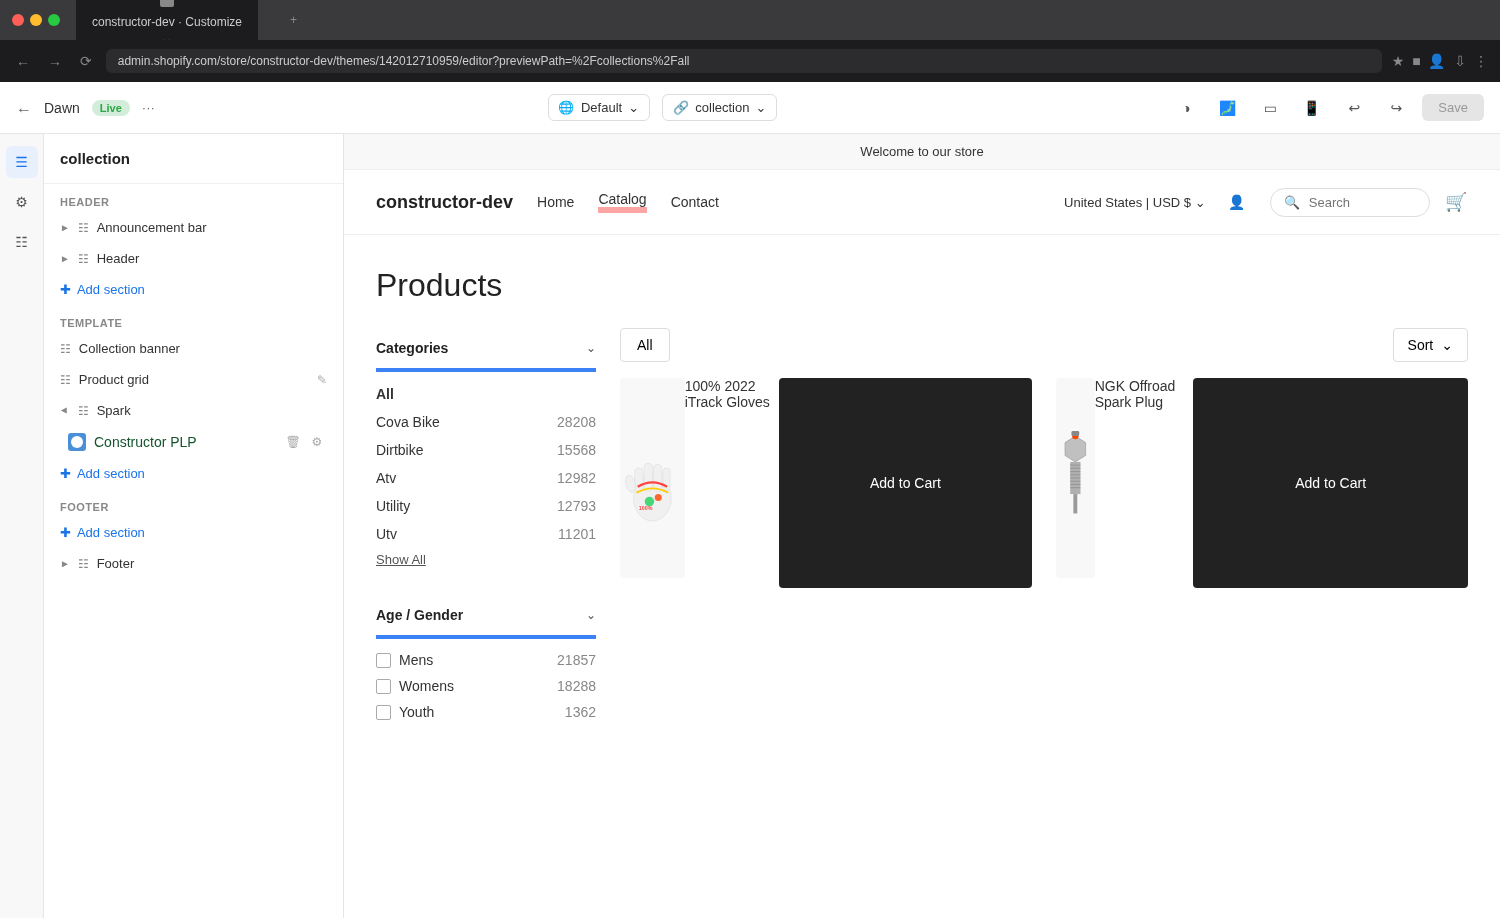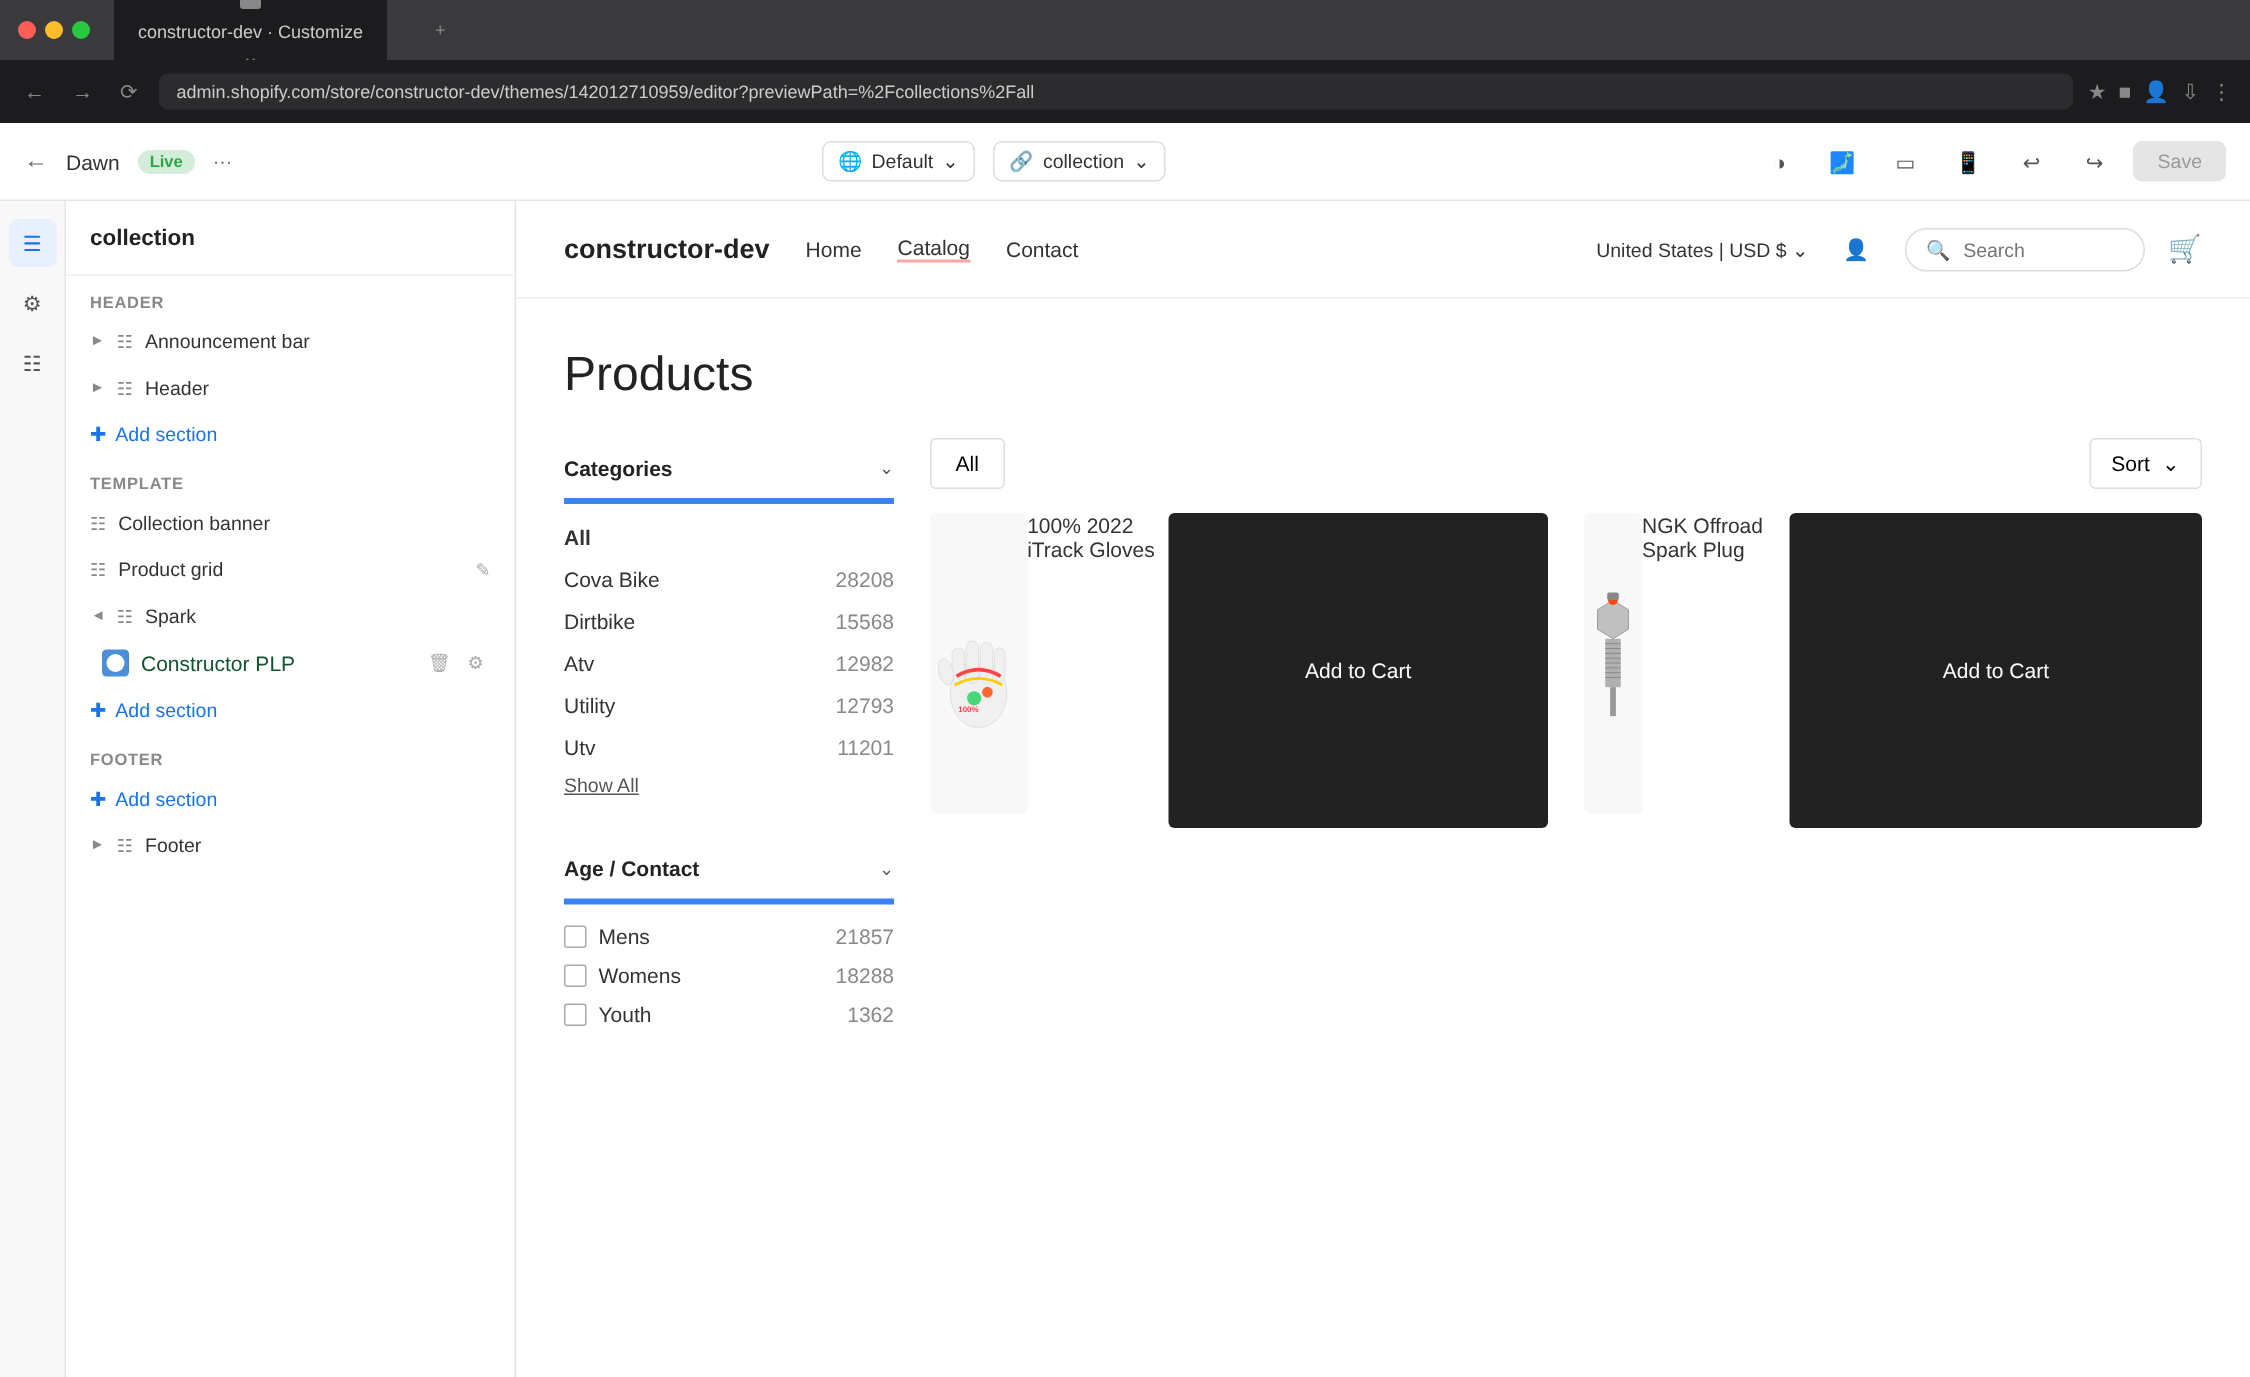--- a/index.html
+++ b/index.html
@@ -65,21 +65,21 @@
 
     
     .preview-area { flex: 1; background: #fff; overflow-y: auto; position: relative; }
 
     
     .store-announcement { background: #f8f8f8; text-align: center; padding: 10px; font-size: 13px; color: #333; border-bottom: 1px solid #eee; }
     .store-nav { display: flex; align-items: center; padding: 16px 32px; border-bottom: 1px solid #eee; gap: 24px; }
     .store-logo { font-size: 18px; font-weight: 600; color: #222; }
     .nav-links { display: flex; gap: 24px; align-items: center; }
     .nav-link { font-size: 14px; color: #333; cursor: pointer; text-decoration: none; }
-    .nav-link.active { border-bottom: 2px solid #fca5a5; }
+    .nav-link.active { border-bottom: 6px solid #fca5a5; }
     .nav-right { margin-left: auto; display: flex; align-items: center; gap: 16px; }
     .locale-selector { font-size: 13px; color: #333; cursor: pointer; }
     .search-bar { display: flex; align-items: center; border: 1px solid #ddd; border-radius: 20px; padding: 6px 14px; gap: 8px; width: 160px; }
     .search-bar input { border: none; outline: none; font-size: 13px; background: transparent; width: 100%; }
     .cart-icon { color: #333; font-size: 18px; cursor: pointer; }
 
     .products-content { padding: 32px; }
     .products-title { font-size: 32px; font-weight: 400; color: #222; margin-bottom: 24px; }
 
     .products-layout { display: flex; gap: 24px; }
@@ -256,20 +256,23 @@
           <div class="section-item">
             <span class="expand-arrow">►</span>
             <span class="section-icon">☷</span>
             <span class="item-label">Footer</span>
           </div>
         </div>
       </div>
 
       <div class="preview-area">
 
+        <div class="store-announcement">
+          <span>Welcome to our store</span>
+        </div>
 
         <div class="store-nav">
           <div class="store-logo">constructor-dev</div>
           <nav class="nav-links">
             <a class="nav-link">Home</a>
             <a class="nav-link active">Catalog</a>
             <a class="nav-link">Contact</a>
           </nav>
           <div class="nav-right">
             <div class="locale-selector">
@@ -320,21 +323,21 @@
                   <div class="filter-option">
                     <span>Utv</span>
                     <span class="count">11201</span>
                   </div>
                   <a class="show-all">Show All</a>
                 </div>
               </div>
 
               <div class="filter-section">
                 <div class="filter-header">
-                  <span class="filter-title">Age / Contact</span>
+                  <span class="filter-title">Age / Gender</span>
                   <span class="filter-arrow">⌄</span>
                 </div>
                 <div class="filter-options">
                   <div class="filter-checkbox-option">
                     <div class="filter-checkbox"></div>
                     <span>Mens</span>
                     <span class="count">21857</span>
                   </div>
                   <div class="filter-checkbox-option">
                     <div class="filter-checkbox"></div>

